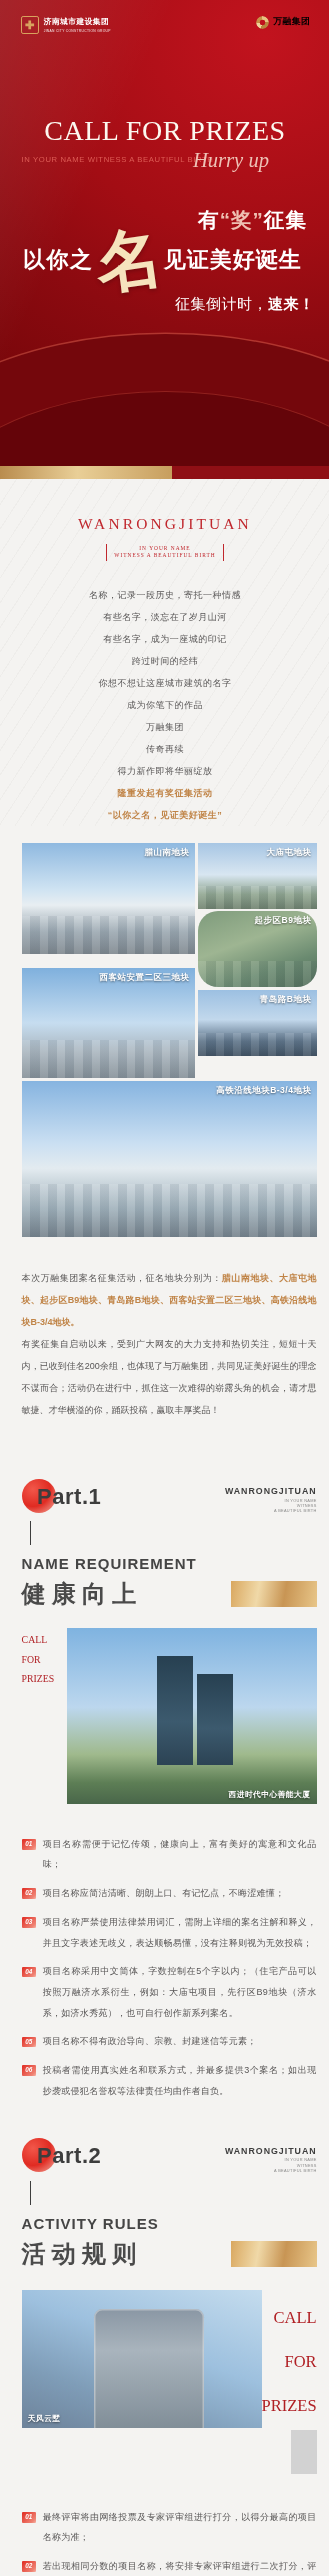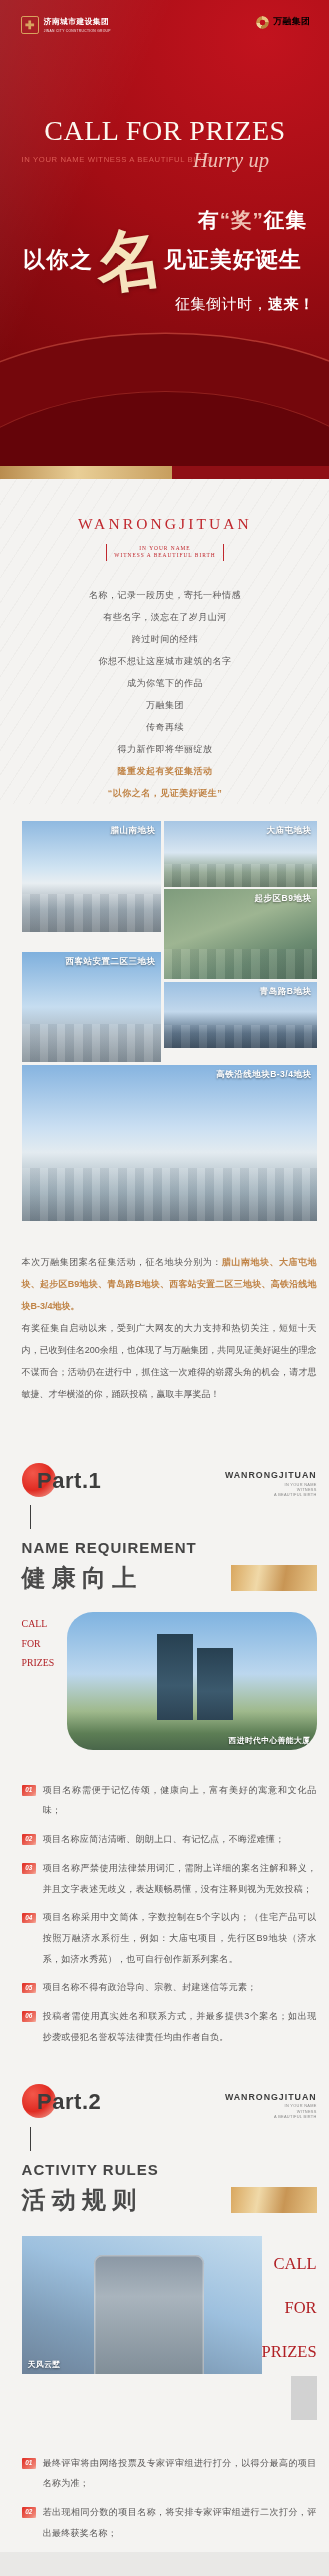--- a/index.html
+++ b/index.html
@@ -61,32 +61,32 @@
   .intro-tag { display:inline-block; margin-top:10.3px; padding:1px 7.2px;
     border-left:0.8px solid #c0272d; border-right:0.8px solid #c0272d;
     color:#c0272d; font-size:5.4px; letter-spacing:1px; line-height:7.7px; font-family:"Liberation Serif", serif; }
   .poem { margin-top:23px; }
   .poem p { font-size:9px; line-height:22px; color:#595757; letter-spacing:0.5px; }
   .poem p.hl { color:#c08447; font-weight:bold; }
 
   
   .gallery { padding:16.5px 13.4px 0 21.6px; }
   .g-row { display:flex; gap:3.1px; }
-  .g-left { width:139px; display:flex; flex-direction:column; gap:20px; }
+  .g-left { width:173px; display:flex; flex-direction:column; gap:14px; }
   .g-right { flex:1; display:flex; flex-direction:column; gap:2.6px; }
   .g-item { position:relative; overflow:hidden; }
   .g-label { position:absolute; top:4.1px; right:5.2px; color:#fff; font-size:8.5px; font-weight:bold;
     letter-spacing:0.5px; text-shadow:0 0.5px 2.1px rgba(0,0,0,0.5); z-index:2; }
   .g-item::after { content:""; position:absolute; left:0; right:0; bottom:0; height:34%;
     background:repeating-linear-gradient(90deg, rgba(255,255,255,0.20) 0 8.2px, rgba(70,85,100,0.18) 8.2px 17.5px);
     opacity:0.55; }
   .g1 { height:111px; background:linear-gradient(180deg,#8fb9e0 0%,#cfe3f2 42%,#e8eef2 56%,#9aa7b0 80%,#7c858c 100%); }
   .g4 { height:110px; background:linear-gradient(180deg,#7fb0dd 0%,#c6ddf0 50%,#aab6bf 76%,#838e96 100%); }
   .g2 { height:66px; background:linear-gradient(180deg,#a7c6e4 0%,#d8e6f1 48%,#8fa58f 78%,#6c7f6b 100%); }
-  .g3 { height:90px; background:linear-gradient(160deg,#7e9b7c 0%,#9eb592 40%,#6a8a70 72%,#4f6b58 100%); }
+  .g3 { height:76px; background:linear-gradient(160deg,#7e9b7c 0%,#9eb592 40%,#6a8a70 72%,#4f6b58 100%);border-radius:20px; }
   .g5 { height:66px; background:linear-gradient(180deg,#9cc0e2 0%,#c2d8ec 45%,#5c7287 78%,#3e4f60 100%); }
   .g6 { height:156px; margin-top:3.1px; background:linear-gradient(180deg,#86b4e0 0%,#cadff2 40%,#e3ebf0 56%,#9fb0ba 82%,#73808a 100%); }
 
   
   .summary { padding:30px 13.4px 0 21.6px; font-size:9px; line-height:22px; text-align:justify; color:#595757; }
   .summary .orange, .orange { color:#c08447; font-weight:bold; }
 
   
   .part { padding:0 13.4px 0 21.6px; }
   .part-row { display:flex; justify-content:space-between; align-items:center; }
@@ -106,22 +106,22 @@
 
   .photo { position:relative; overflow:hidden; }
   .photo-cap { position:absolute; bottom:4.1px; color:#fff; font-size:7.7px; font-weight:bold;
     letter-spacing:0.5px; text-shadow:0 0.5px 2.1px rgba(0,0,0,0.5); }
   .cap-r { right:6.2px; } .cap-l { left:6.2px; }
   .cfp { font-family:"Liberation Serif", serif; color:#b01f24; }
 
   
   .media1 { display:flex; margin-top:17.5px; }
   .media1 .cfp { width:45px; font-size:9.8px; line-height:19.6px; padding-top:2.1px; }
-  .photo1 { flex:1; height:138px;
-    background:linear-gradient(180deg,#7fb3e0 0%,#bcd7ee 45%,#9fb98c 72%,#5d7e55 88%,#49664a 100%);border-radius:26px; }
+  .photo1 { flex:1; height:176px;
+    background:linear-gradient(180deg,#7fb3e0 0%,#bcd7ee 45%,#9fb98c 72%,#5d7e55 88%,#49664a 100%); }
   .twin { position:absolute; bottom:22%; width:36px; background:linear-gradient(180deg,#274051,#3c5a6e 60%,#2c4354); }
   .t1 { left:36%; height:62%; } .t2 { left:52%; height:52%; }
 
   
   .nlist { margin-top:30px; }
   .nitem { display:flex; margin-bottom:8.2px; }
   .nbadge { flex:none; width:14.4px; height:10.8px; margin-top:5.2px; margin-right:6.7px; border-radius:1px;
     background:linear-gradient(135deg,#e02b22 0%, #ef8273 80%, #f6b4a6 100%);
     color:#fff; font-size:6.4px; font-style:italic; font-weight:bold; text-align:center; line-height:10.8px; }
   .ntext { font-size:9px; line-height:20.6px; color:#595757; text-align:justify; letter-spacing:0.3px; }
@@ -176,20 +176,21 @@
 
   <div class="intro paper-bg">
     <div class="brand-big">WANRONGJITUAN</div>
     <div class="intro-tag">
       <div>IN YOUR NAME</div>
       <div>WITNESS A BEAUTIFUL BIRTH</div>
     </div>
     <div class="poem">
       <p>名称，记录一段历史，寄托一种情感</p>
       <p>有些名字，淡忘在了岁月山河</p>
+      <p>有些名字，成为一座城的印记</p>
       <p>跨过时间的经纬</p>
       <p>你想不想让这座城市建筑的名字</p>
       <p>成为你笔下的作品</p>
       <p>万融集团</p>
       <p>传奇再续</p>
       <p>得力新作即将华丽绽放</p>
       <p class="hl">隆重发起有奖征集活动</p>
       <p class="hl">“以你之名，见证美好诞生”</p>
     </div>
   </div>

